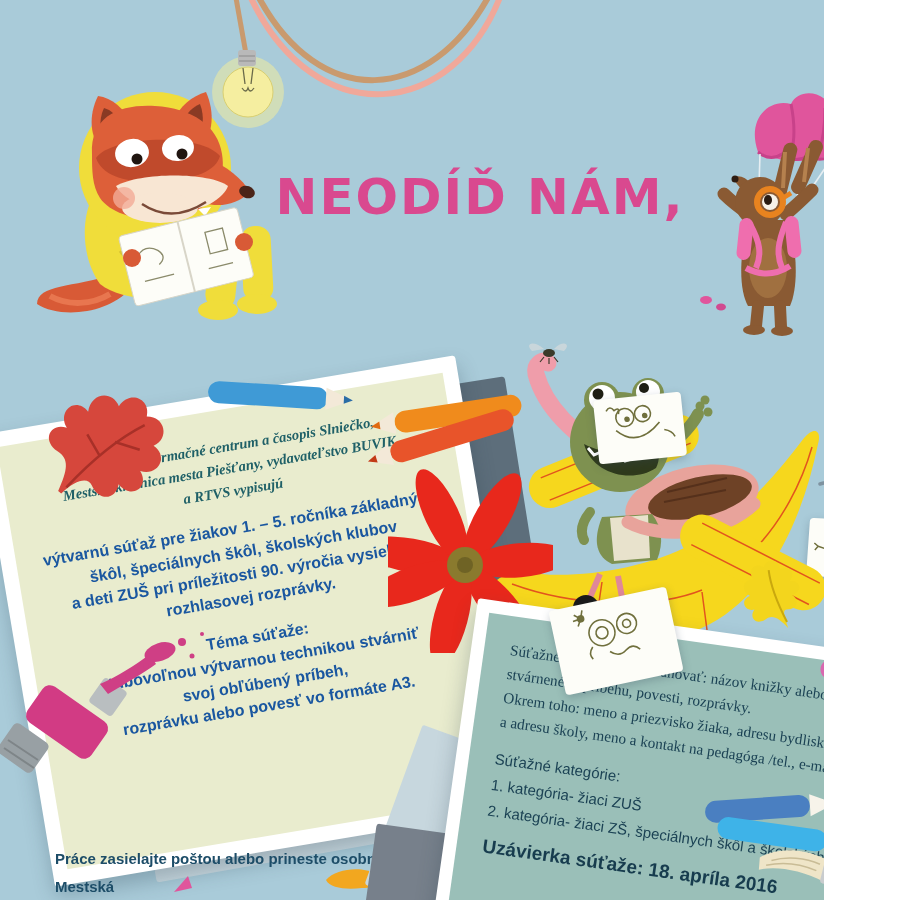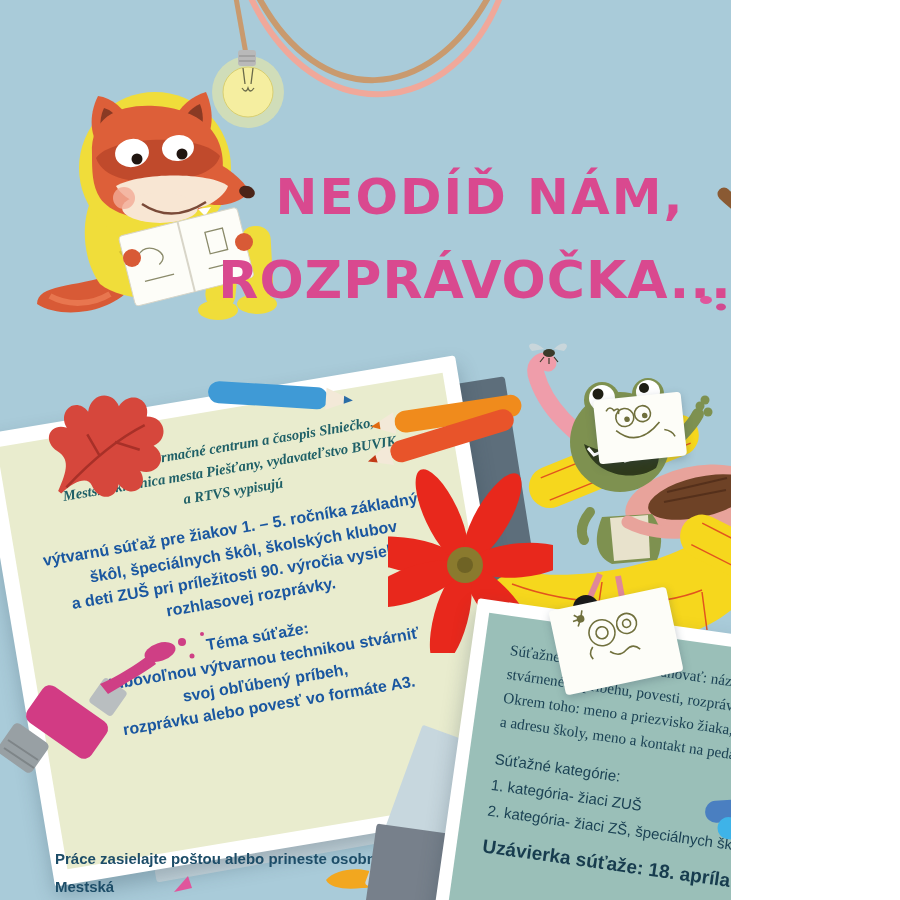--- a/index.html
+++ b/index.html
@@ -1,17 +1,17 @@
 <!DOCTYPE html>
 <html><head>
 <meta charset="utf-8">
 <style>
   html,body{margin:0;padding:0;}
   body{width:900px;height:900px;overflow:hidden;font-family:"Liberation Sans",sans-serif;}
-  .poster{position:relative;width:731px;height:900px;background:#a9cbd9;overflow:hidden;}
+  .poster{position:relative;width:824px;height:900px;background:#a9cbd9;overflow:hidden;}
   .abs{position:absolute;}
 
   
   .title{position:absolute;color:#d9498f;font-weight:800;text-align:center;line-height:1;
          font-family:"DejaVu Sans","Liberation Sans",sans-serif;}
   .title1{left:245px;top:172px;width:470px;font-size:50px;letter-spacing:2px;}
   .title2{left:208px;top:254px;width:534px;font-size:52px;letter-spacing:1px;}
 
   
   .paper{position:absolute;border-radius:3px;}
@@ -95,21 +95,20 @@
     <g transform="rotate(-14 165 210)">
       <rect x="105" y="175" width="122" height="72" rx="4" fill="#fdfdf8" stroke="#d8d5c8"></rect>
       <path d="M 166,175 L 166,247" stroke="#d8d5c8" stroke-width="2"></path>
       <path d="M 118,200 q 10,-12 22,-2 q 8,8 -2,14 M 120,225 h 30 M 185,228 h 25 M 190,192 h 18 v 22 h -18 z" stroke="#8a8a6a" stroke-width="1.3" fill="none"></path>
     </g>
     <circle cx="112" cy="212" r="9" fill="#d85a36"></circle>
     <circle cx="224" cy="196" r="9" fill="#d85a36"></circle>
   </svg>
 
   <div class="title title1" style="z-index:1;">NEODÍĎ NÁM,</div>
-  <div class="title title2" style="z-index:1;">ROZPRÁVOČKA...</div>
 
   <svg class="abs" style="left:698px;top:90px;z-index:1;" width="205" height="250" viewBox="0 0 205 250">
     <g>
       <path d="M 60,62 C 48,28 72,8 93,14 C 100,-2 126,0 133,18 C 152,22 153,48 140,62 C 112,75 84,73 60,62 Z" fill="#e0559c"></path>
       <path d="M 93,14 C 97,34 97,50 93,64 M 127,18 C 127,36 125,50 121,62" stroke="#c8428a" stroke-width="3" fill="none"></path>
       <path d="M 60,62 q 12,10 24,2 q 12,10 26,2 q 14,8 30,-4" stroke="#c8428a" stroke-width="3" fill="none"></path>
     </g>
     <path d="M 62,64 L 60,128 M 86,70 L 68,128 M 112,70 L 92,126 M 138,62 L 96,124" stroke="#e6eef2" stroke-width="1.6" fill="none"></path>
     <rect x="80" y="52" width="14" height="58" rx="7" fill="#8a5a33" transform="rotate(14 87 81)"></rect>
     <rect x="102" y="48" width="14" height="58" rx="7" fill="#8a5a33" transform="rotate(24 109 77)"></rect>

